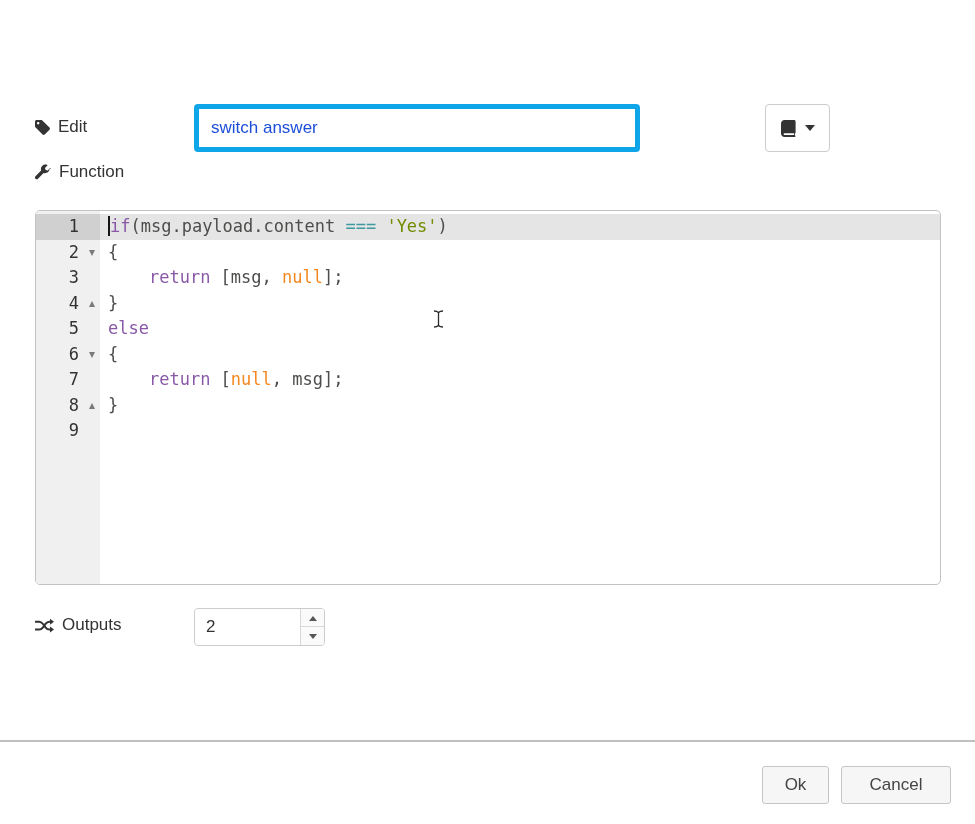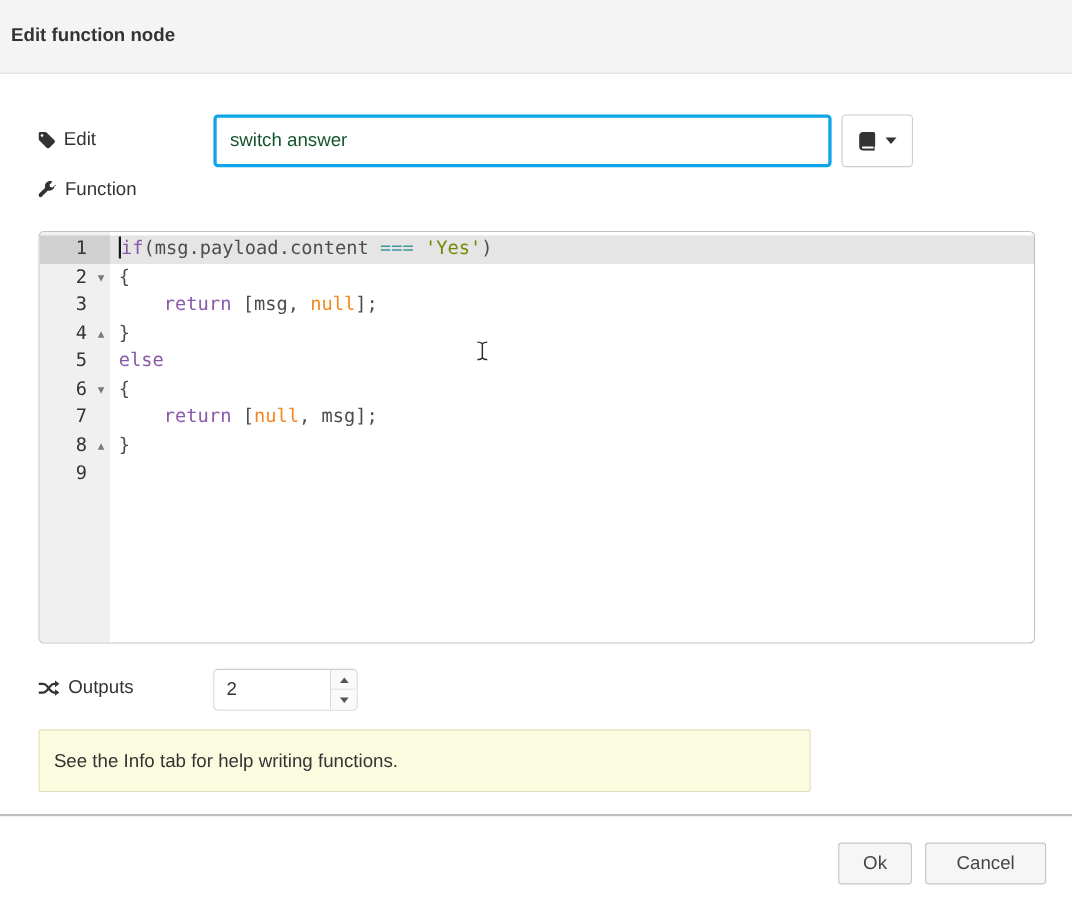--- a/index.html
+++ b/index.html
@@ -16,23 +16,23 @@
   
   .field-label { position: absolute; display: flex; align-items: center; gap: 8px;
                  font-size: 17px; color: #333; }
   .label-name { left: 35px; top: 117px; }
   .label-function { left: 35px; top: 162px; justify-content: flex-end; }
   .label-outputs { left: 35px; top: 615px; }
   .icon { display: inline-flex; align-items: center; }
   .icon svg { display: block; }
 
   
-  .name-input { position: absolute; left: 194px; top: 104px; width: 562px; height: 48px;
-                border: 3px solid #0ea5e9; border-radius: 4px; padding: 0 12px;
-                font-size: 17px; color: #14532d; font-family: "Liberation Sans", sans-serif; outline: none; }
+  .name-input { position: absolute; left: 194px; top: 104px; width: 446px; height: 48px;
+                border: 5px solid #0ea5e9; border-radius: 4px; padding: 0 12px;
+                font-size: 17px; color: #1d4ed8; font-family: "Liberation Sans", sans-serif; outline: none; }
   .expand-btn { position: absolute; left: 765px; top: 104px; width: 65px; height: 48px;
                 background: #fff; border: 1px solid #ccc; border-radius: 4px;
                 display: flex; align-items: center; justify-content: center; gap: 8px; cursor: pointer; }
   .caret-down { width: 0; height: 0; border-left: 5px solid transparent;
                 border-right: 5px solid transparent; border-top: 6px solid #333; }
 
   
   .editor { position: absolute; left: 35px; top: 210px; width: 906px; height: 375px;
             border: 1px solid #c3c3c3; border-radius: 5px; background: #fff;
             display: flex; overflow: hidden; }
@@ -78,23 +78,20 @@
          border: 1px solid #c5c5c5; border-radius: 3px; color: #454545; font-size: 17px;
          font-family: "Liberation Sans", sans-serif; cursor: pointer; }
   .btn-ok { left: 762px; width: 67px; }
   .btn-cancel { left: 841px; width: 110px; }
 </style>
 </head>
 <body>
 
 <div class="dialog">
 
-  <div class="dialog-header">
-    <span class="dialog-title">Edit function node</span>
-  </div>
 
   <div class="field-label label-name">
     <span class="icon">
       <svg width="15" height="15" viewBox="0 0 15 15">
         <path fill="#333" fill-rule="evenodd" d="M0,6.2 V1.5 C0,0.7 0.7,0 1.5,0 h4.7 c0.4,0 0.8,0.2 1.1,0.4 l7.2,7.2 c0.6,0.6 0.6,1.5 0,2.1 l-4.8,4.8 c-0.6,0.6 -1.5,0.6 -2.1,0 L0.4,7.3 C0.2,7 0,6.6 0,6.2 z M3.2,2 c-0.7,0 -1.2,0.5 -1.2,1.2 s0.5,1.2 1.2,1.2 s1.2,-0.5 1.2,-1.2 S3.9,2 3.2,2 z"></path>
       </svg>
     </span>
     <span>Edit</span>
   </div>
   <input class="name-input" type="text" value="switch answer" style="">
@@ -165,22 +162,19 @@
   <div class="spinner">
     <input type="text" value="2" style="">
     <button class="spin-btn spin-up">
       <span class="tri-up"></span>
     </button>
     <button class="spin-btn spin-down">
       <span class="tri-down"></span>
     </button>
   </div>
 
-  <div class="form-tip">
-    <span>See the Info tab for help writing functions.</span>
-  </div>
 
   <div class="dialog-footer">
     <button class="btn btn-ok">Ok</button>
     <button class="btn btn-cancel">Cancel</button>
   </div>
 
 </div>
 
 </body></html>

